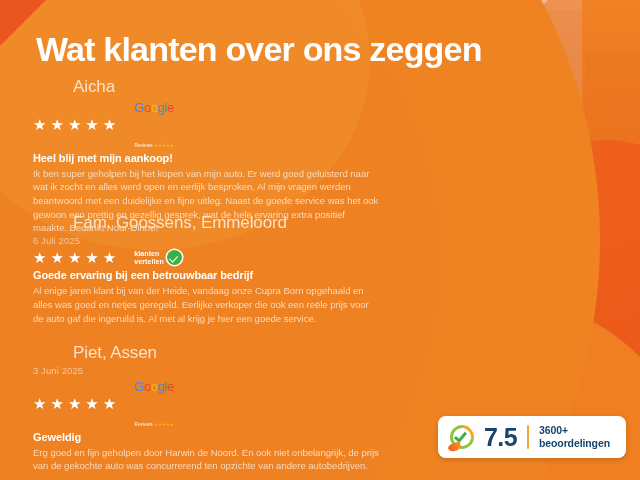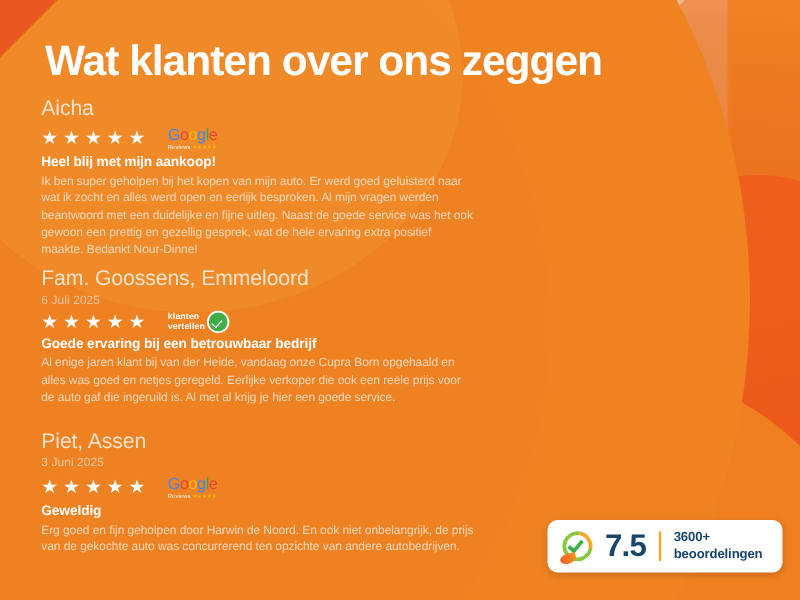--- a/index.html
+++ b/index.html
@@ -220,34 +220,34 @@
     white-space:nowrap;
   }
 
   .review { position:absolute; left:33px; width:380px; }
   .r1 { top:78px; }
   .r2 { top:214px; }
   .r3 { top:344px; }
 
   .rv-name {
     font-size:17px; color:#FBE3CC; line-height:1.1;
-    font-weight:normal; letter-spacing:-0.1px;
+    font-weight:normal; letter-spacing:-0.1px;margin-left:40px;
   }
   .rv-date {
     font-size:9.5px; color:#F6C79E; margin-top:2px; letter-spacing:.1px;
   }
 
   .rv-meta { display:flex; align-items:center; gap:18px; margin-top:4px; }
   .stars { display:flex; gap:4px; line-height:1; }
   .stars span {
     font-size:15px; color:#FFFFFF; display:block;
   }
 
   
-  .google-badge { display:flex; flex-direction:column; align-items:flex-start; }
+  .google-badge { display:flex; flex-direction:column; align-items:center;gap:28px; }
   .google-word { font-size:13px; line-height:1; letter-spacing:-0.4px; font-weight:normal; }
   .gb { color:#4285F4; } .gr { color:#EA4335; } .gy { color:#FBBC05; }
   .gg { color:#34A853; }
   .google-sub {
     font-size:4.6px; color:#ffffff; margin-top:1px;
     letter-spacing:.1px; white-space:nowrap; opacity:.95;
   }
   .google-sub i { font-style:normal; color:#FBBC05; letter-spacing:-0.2px; }
 
   

